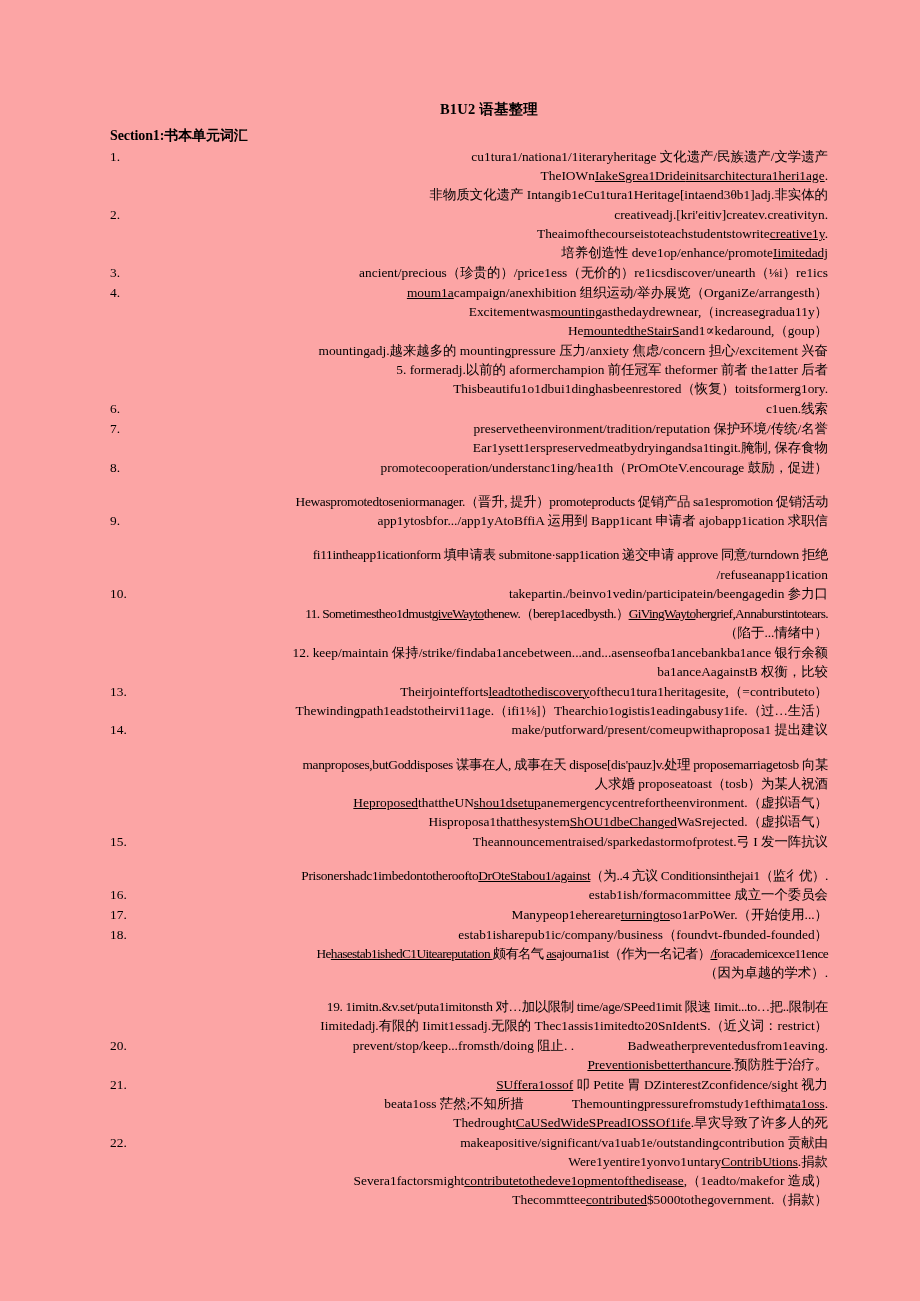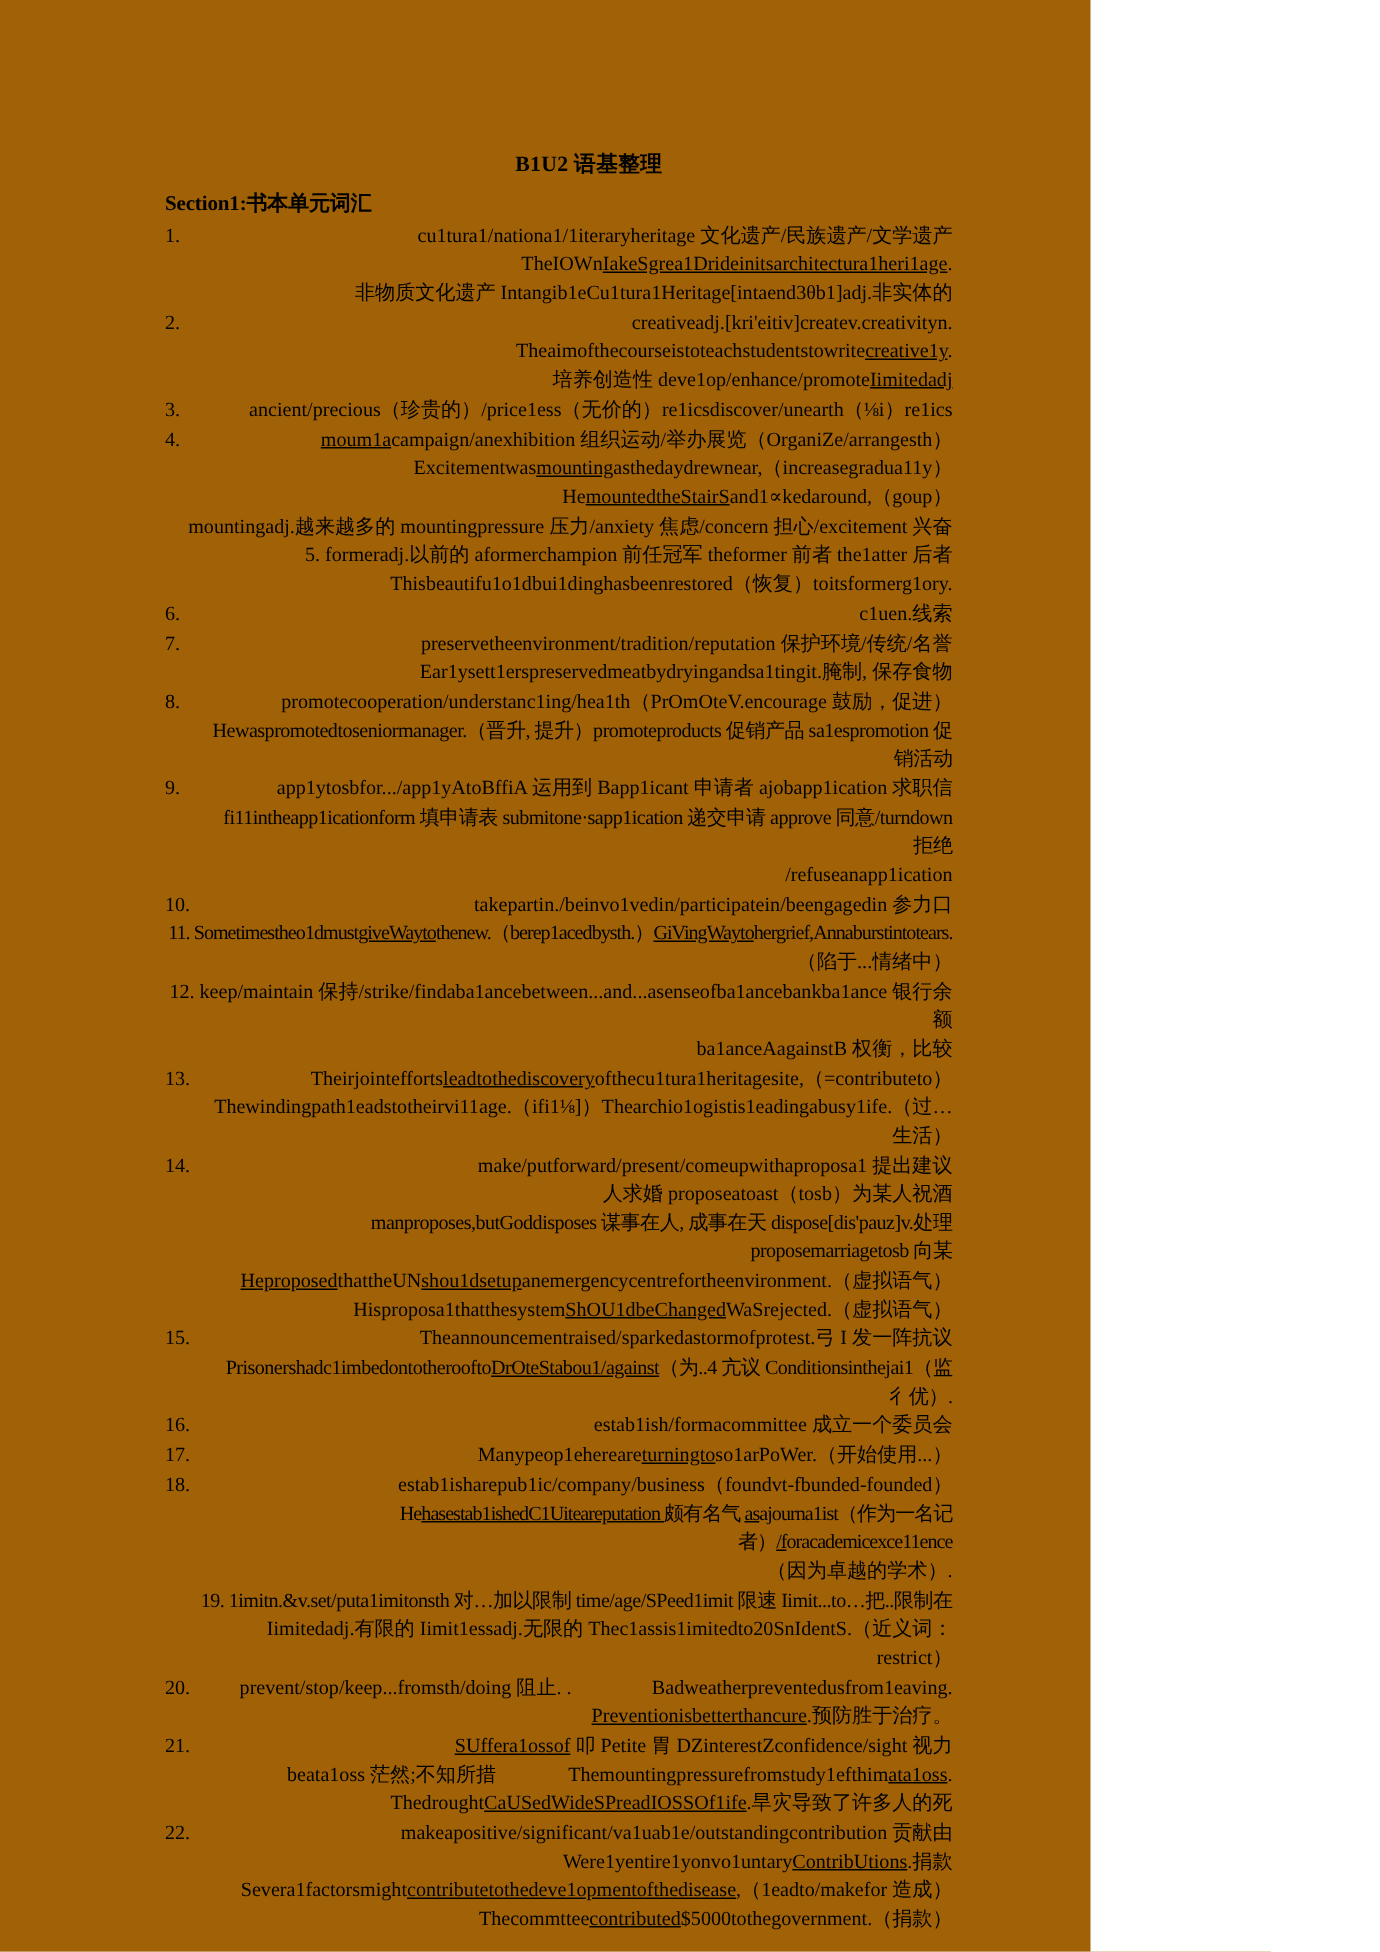--- a/index.html
+++ b/index.html
@@ -10,23 +10,23 @@
   }
   body {
     width: 920px;
     height: 1301px;
     font-family: "Liberation Serif", "DejaVu Serif", serif;
     color: #000000;
     overflow: hidden;
   }
   #page {
     position: relative;
-    width: 727px;
+    width: 920px;
     height: 1301px;
-    background: #a16207;
+    background: #fca5a5;
     box-sizing: border-box;
     padding: 100px 92px 0 110px;
   }
   .doc-title {
     text-align: center;
     font-weight: bold;
     font-size: 14.5px;
     letter-spacing: .2px;
     margin: 0 0 8px 0;
     padding-left: 40px;
@@ -63,21 +63,21 @@
   .ln {
     display: block;
     white-space: pre-wrap;
     word-break: break-word;
     text-align: right;
   }
   .ln.sub { padding-left: 22px; }
   .ln.sub0 { padding-left: 0; }
   .ln.hang { padding-left: 8px; }
   u { text-decoration: underline; text-underline-offset: 1px; }
-  .tight { letter-spacing: -0.35px; }
+  .tight { letter-spacing: -0.35px; margin-top: 15px; }
   .tighter { letter-spacing: -0.65px; }
 </style>
 </head>
 <body>
 
 <div id="page">
 
   <div class="doc-title">B1U2 语基整理</div>
 
   <div class="section-head">Section1:书本单元词汇</div>
@@ -189,22 +189,22 @@
       <div class="lines">
         <span class="ln hang">Theirjointefforts<u>leadtothediscovery</u>ofthecu1tura1heritagesite,（=contributeto）</span>
         <span class="ln sub0">Thewindingpath1eadstotheirvi11age.（ifi1⅛]）Thearchio1ogistis1eadingabusy1ife.（过…生活）</span>
       </div>
     </li>
 
     <li class="ind">
       <span class="num">14.</span>
       <div class="lines">
         <span class="ln hang">make/putforward/present/comeupwithaproposa1 提出建议</span>
+        <span class="ln hang tight">manproposes,butGoddisposes 谋事在人, 成事在天 dispose[dis'pauz]v.处理 proposemarriagetosb 向某</span>
         <span class="ln">人求婚 proposeatoast（tosb）为某人祝酒</span>
-        <span class="ln hang tight">manproposes,butGoddisposes 谋事在人, 成事在天 dispose[dis'pauz]v.处理 proposemarriagetosb 向某</span>
         <span class="ln"><u>Heproposed</u>thattheUN<u>shou1dsetup</u>anemergencycentrefortheenvironment.（虚拟语气）</span>
         <span class="ln">Hisproposa1thatthesystem<u>ShOU1dbeChanged</u>WaSrejected.（虚拟语气）</span>
       </div>
     </li>
 
     <li class="ind">
       <span class="num">15.</span>
       <div class="lines">
         <span class="ln hang">Theannouncementraised/sparkedastormofprotest.弓 I 发一阵抗议</span>
         <span class="ln tight">Prisonershadc1imbedontotherooftо<u>DrOteStabou1/against</u>（为..4 亢议 Conditionsinthejai1（监彳优）.</span>

